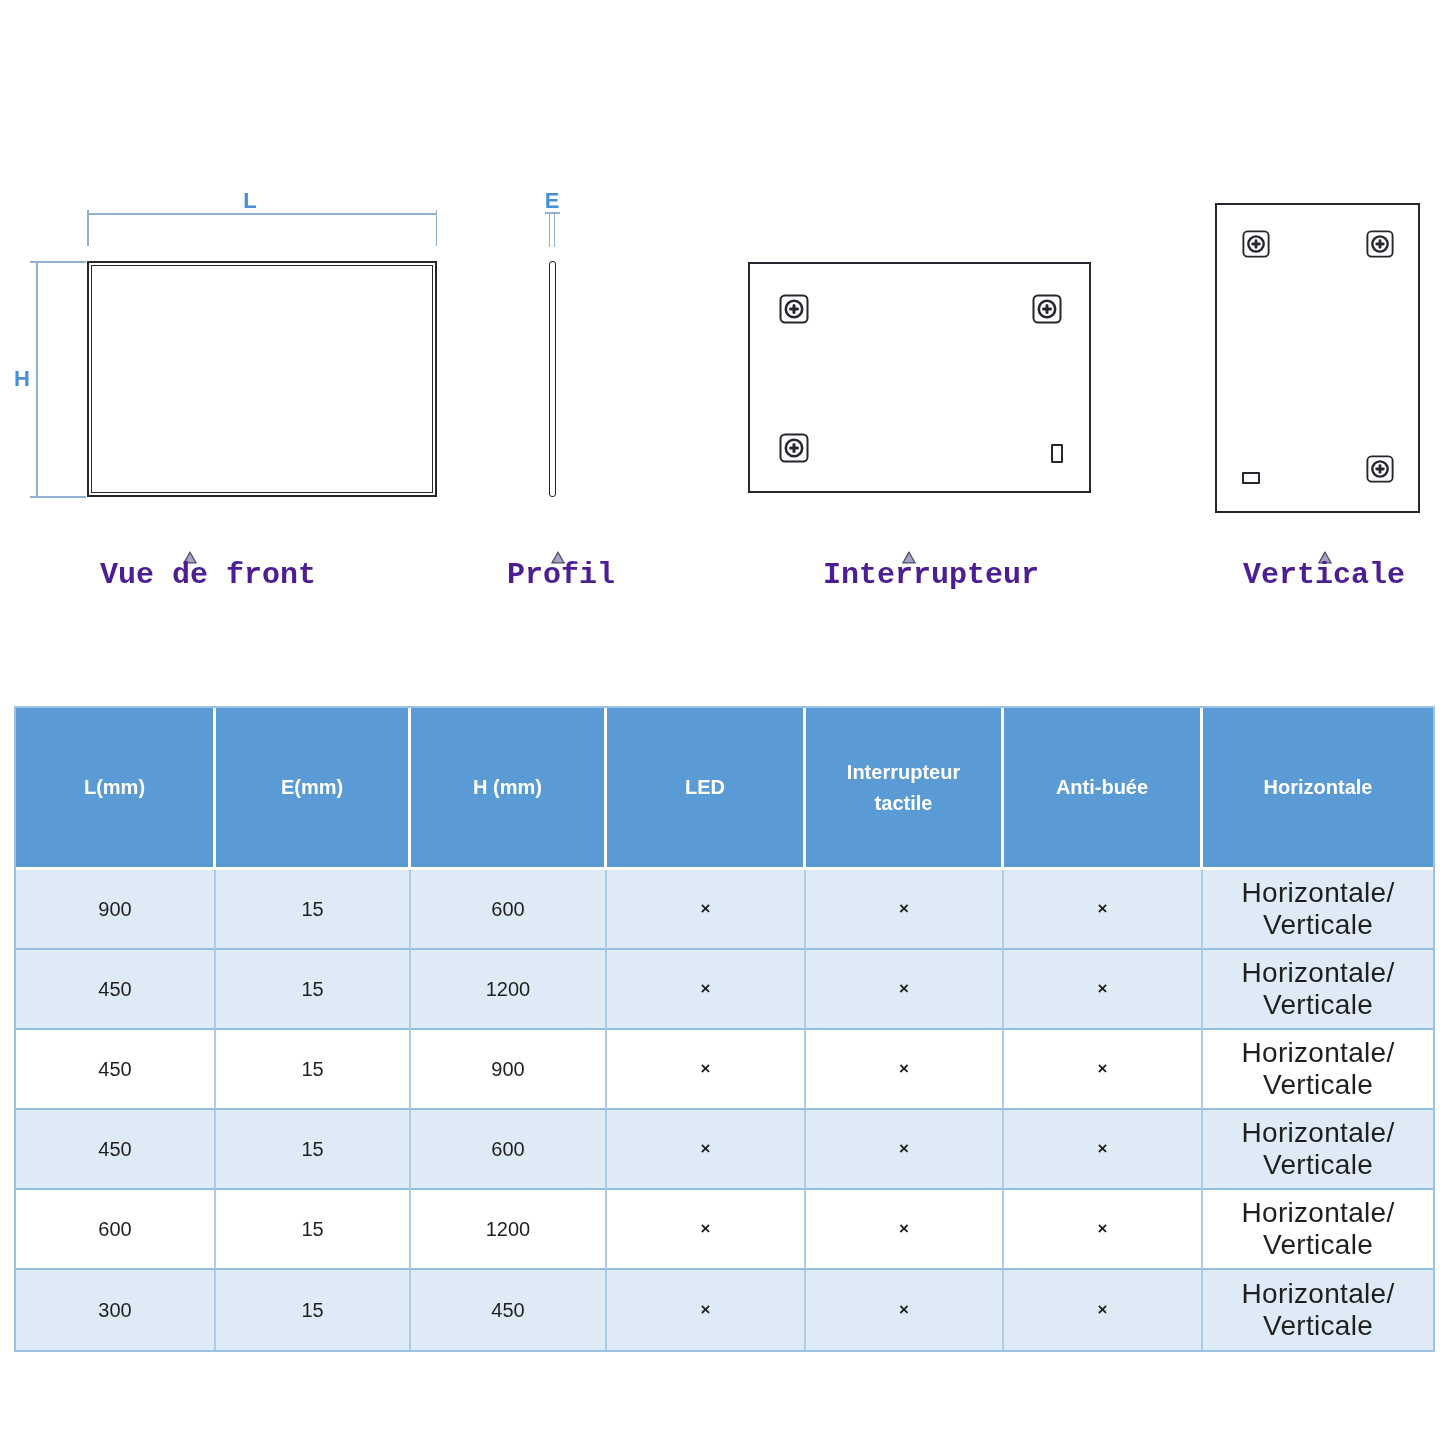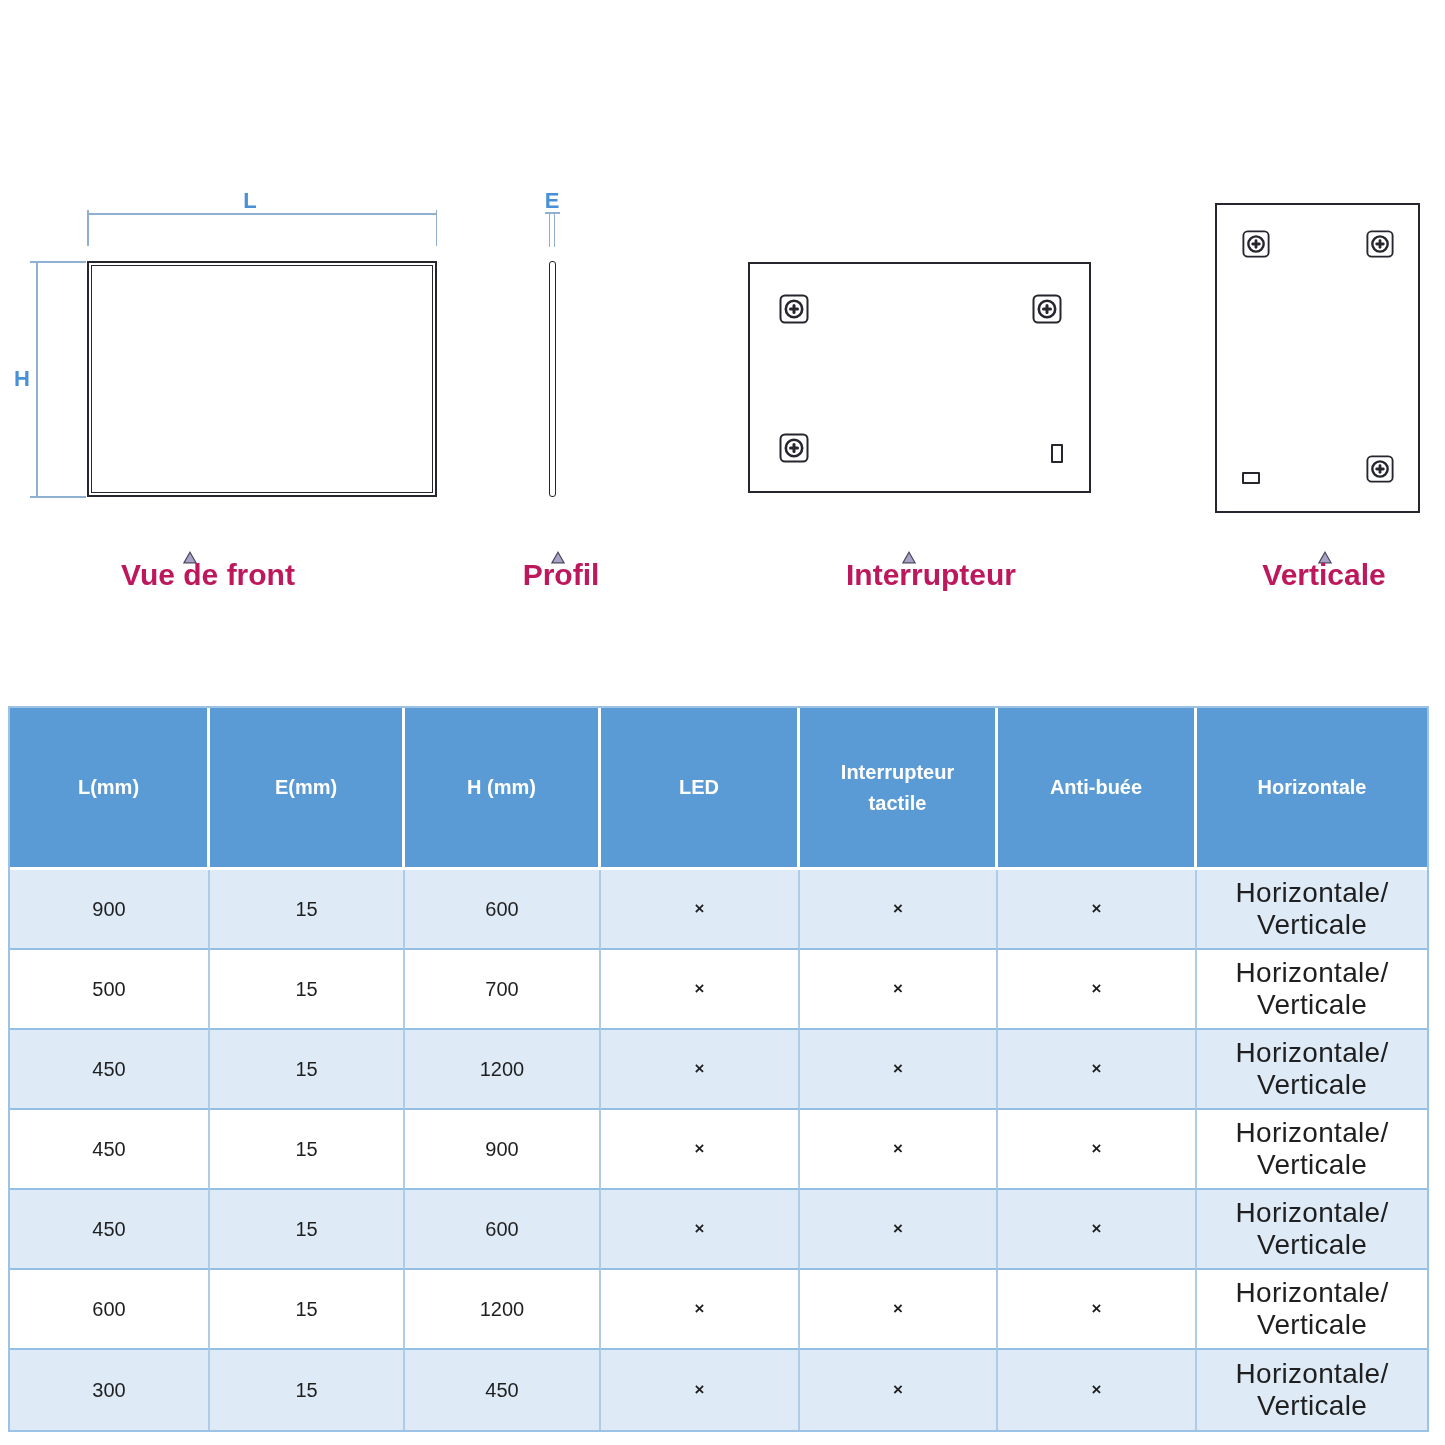--- a/index.html
+++ b/index.html
@@ -11,34 +11,34 @@
     --dim-line:#8FB0D0;
     --draw:#26262E;
     --marker:#A8A3C6;
   }
   *{margin:0;padding:0;box-sizing:border-box}
   html,body{background:#fff}
   body{font-family:"Liberation Sans",sans-serif;}
   .canvas{position:relative;width:1445px;height:1445px;background:#fff;overflow:hidden}
   .dimline{position:absolute;background:var(--dim-line)}
   .dim-label{position:absolute;color:var(--dim-blue);font-weight:bold;font-size:22px;transform:translateX(-50%);line-height:1}
-  .caption{position:absolute;transform:translateX(-50%);font-family:Liberation Sans, sans-serif;font-weight:700;font-size:30px;color:#be185d;line-height:1;white-space:nowrap}
+  .caption{position:absolute;transform:translateX(-50%);font-family:Liberation Mono, monospace;font-weight:700;font-size:30px;color:#4c1d95;line-height:1;white-space:nowrap}
   .tri{position:absolute}
 
   
   .front-rect{position:absolute;border:2px solid var(--draw);background:#fff}
   .front-rect-inner{position:absolute;inset:2px;border:1px solid var(--draw)}
 
   .outline-rect{position:absolute;border:2px solid var(--draw);background:#fff}
   .profile-bar{position:absolute;border:1.5px solid var(--draw);border-radius:3px;background:#fff}
   .slot{position:absolute;border:2px solid var(--draw);border-radius:1px;background:#fff}
   .screw{position:absolute}
 
   
-  .spec-table{position:absolute;left:8px;top:706px;width:1417px;border:2px solid var(--grid);border-spacing:0;table-layout:fixed}
+  .spec-table{position:absolute;left:14px;top:706px;width:1417px;border:2px solid var(--grid);border-spacing:0;table-layout:fixed}
   .spec-table th{
     background:var(--header-bg);color:#fff;font-weight:bold;font-size:20px;line-height:1.55;
     height:162px;text-align:center;vertical-align:middle;
     border-right:3px solid #fff;border-bottom:3px solid #fff;padding:0 18px;
   }
   .spec-table th:last-child{border-right:none}
   .spec-table td{
     height:80px;text-align:center;vertical-align:middle;color:#1f1f1f;font-size:20px;
     border-right:2px solid var(--grid-v);border-bottom:2px solid #94BFE4;background:#fff;padding:0;
   }
@@ -159,29 +159,20 @@
     <tbody>
       <tr class="alt">
         <td>900</td>
         <td>15</td>
         <td>600</td>
         <td class="mark">×</td>
         <td class="mark">×</td>
         <td class="mark">×</td>
         <td class="install">Horizontale/ Verticale</td>
       </tr>
-      <tr>
-        <td>500</td>
-        <td>15</td>
-        <td>700</td>
-        <td class="mark">×</td>
-        <td class="mark">×</td>
-        <td class="mark">×</td>
-        <td class="install">Horizontale/ Verticale</td>
-      </tr>
       <tr class="alt">
         <td>450</td>
         <td>15</td>
         <td>1200</td>
         <td class="mark">×</td>
         <td class="mark">×</td>
         <td class="mark">×</td>
         <td class="install">Horizontale/ Verticale</td>
       </tr>
       <tr>

